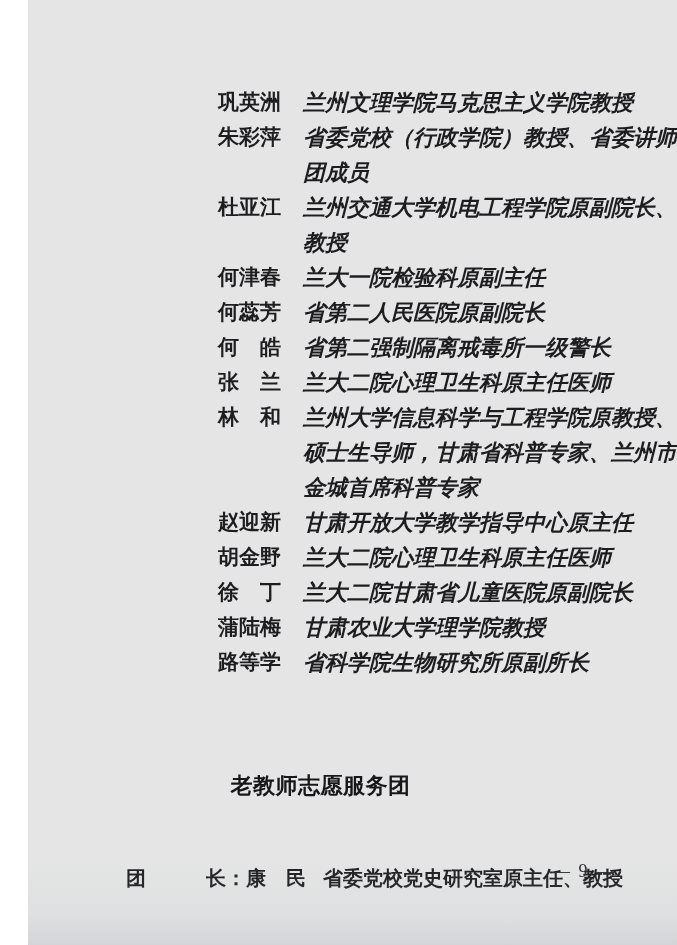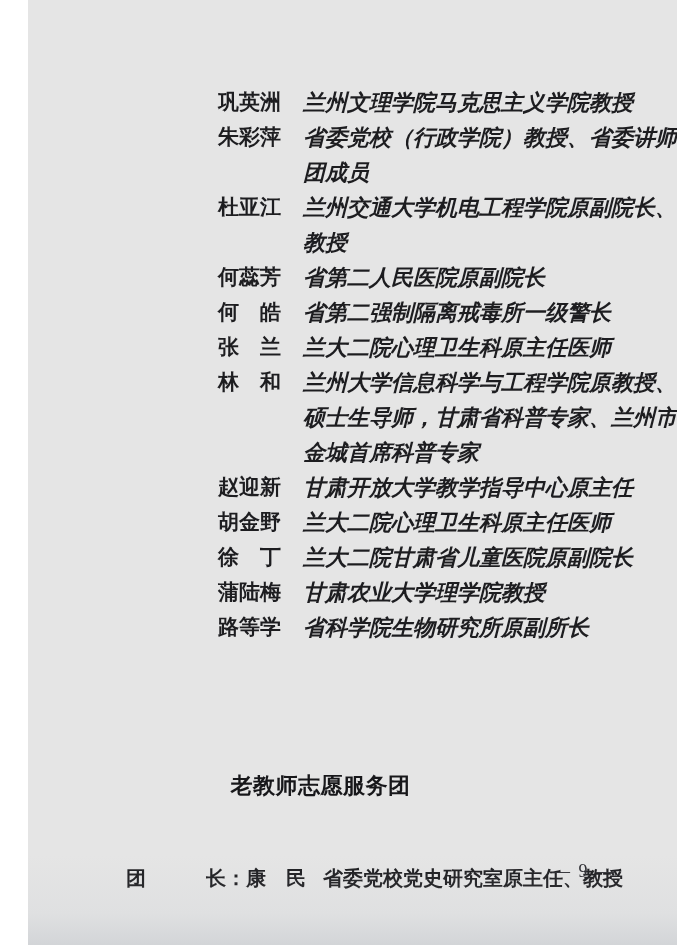--- a/index.html
+++ b/index.html
@@ -69,20 +69,26 @@
 
   <div class="entry">
     <span class="name">杜亚江</span>
     <span class="desc">
           <div class="desc-line">兰州交通大学机电工程学院原副院长、</div>
           <div class="desc-line">教授</div>
         </span>
   </div>
 
 
+  <div class="entry">
+    <span class="name">何津春</span>
+    <span class="desc">
+          <div class="desc-line">兰大一院检验科原副主任</div>
+        </span>
+  </div>
 
   <div class="entry">
     <span class="name">何蕊芳</span>
     <span class="desc">
           <div class="desc-line">省第二人民医院原副院长</div>
         </span>
   </div>
 
   <div class="entry">
     <span class="name">何　皓</span>

